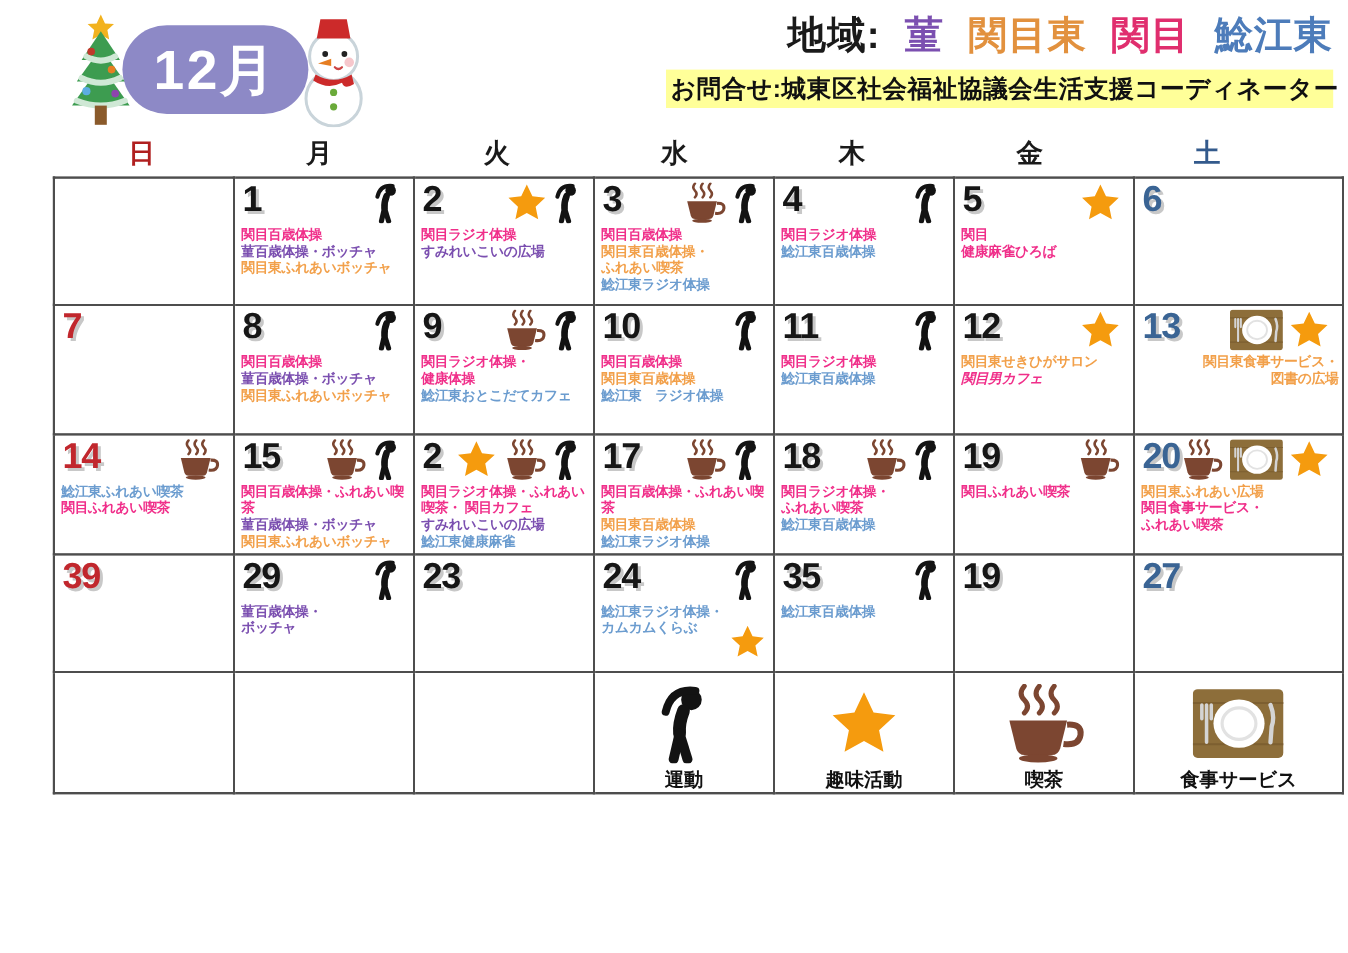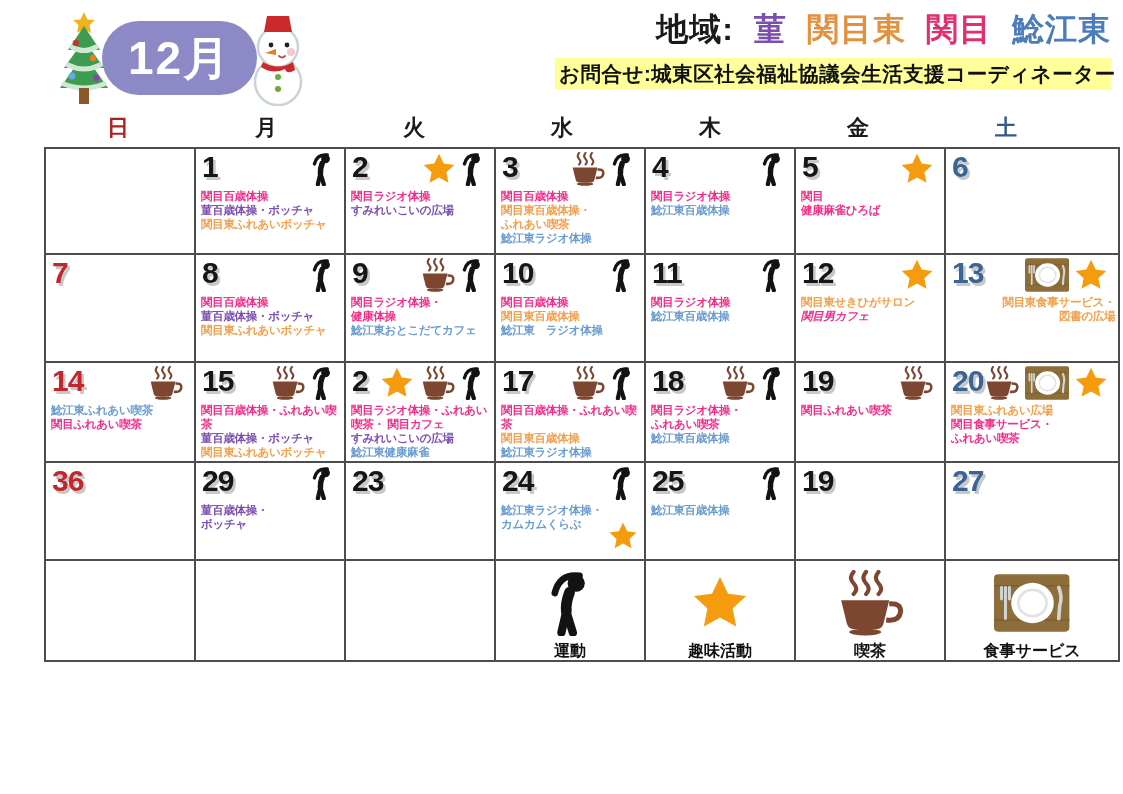--- a/index.html
+++ b/index.html
@@ -519,21 +519,21 @@
                 </span>
               </span>
             </div>
             <div class="events"><span class="event-line" style="color:#f2a04a;">関目東ふれあい広場</span><span class="event-line" style="color:#f02f8a;">関目食事サービス・
 ふれあい喫茶</span></div>
           </td>
         </tr>
         <tr style="height:98px">
           <td>
             <div class="cell-top">
-              <span class="day-num num-sun">36</span>
+              <span class="day-num num-sun">39</span>
               <span class="icon-row"></span>
             </div>
           </td>
           <td>
             <div class="cell-top">
               <span class="day-num ">29</span>
               <span class="icon-row">
                 <span style="display:inline-flex">
     <svg width="23.12" height="34" viewBox="0 0 27 40">
       <circle cx="17" cy="8" r="5.2" fill="#131313"></circle>
@@ -572,21 +572,21 @@
             <div class="events"><span class="event-line" style="color:#6b9ccf;">鯰江東ラジオ体操・
 カムカムくらぶ</span></div>
             <div class="footer-icons"><span style="display:inline-flex">
     <svg width="30" height="30" viewBox="0 0 24 24">
       <path d="M12 1.2l3.3 7 7.5 0.9-5.6 5.2 1.5 7.4-6.7-3.7-6.7 3.7 1.5-7.4-5.6-5.2 7.5-0.9z" fill="#f59b0e"></path>
     </svg>
               </span></div>
           </td>
           <td>
             <div class="cell-top">
-              <span class="day-num ">25</span>
+              <span class="day-num ">35</span>
               <span class="icon-row">
                 <span style="display:inline-flex">
     <svg width="23.12" height="34" viewBox="0 0 27 40">
       <circle cx="17" cy="8" r="5.2" fill="#131313"></circle>
       <path d="M4,14 Q7,2 19,3.5" stroke="#131313" stroke-width="4" fill="none" stroke-linecap="round"></path>
       <path d="M13,13.5 Q10.5,20 11,25" stroke="#131313" stroke-width="6.5" fill="none" stroke-linecap="round"></path>
       <path d="M11,25 L8,38" stroke="#131313" stroke-width="5" fill="none" stroke-linecap="round"></path>
       <path d="M11,25 L15,38" stroke="#131313" stroke-width="5" fill="none" stroke-linecap="round"></path>
     </svg>
                 </span>

